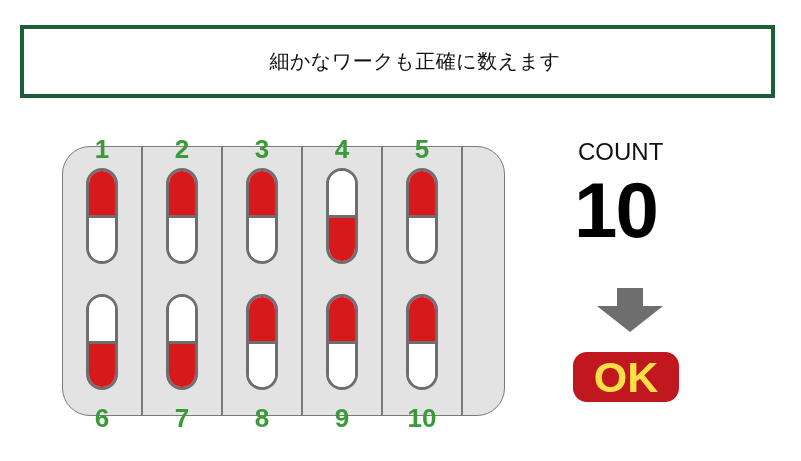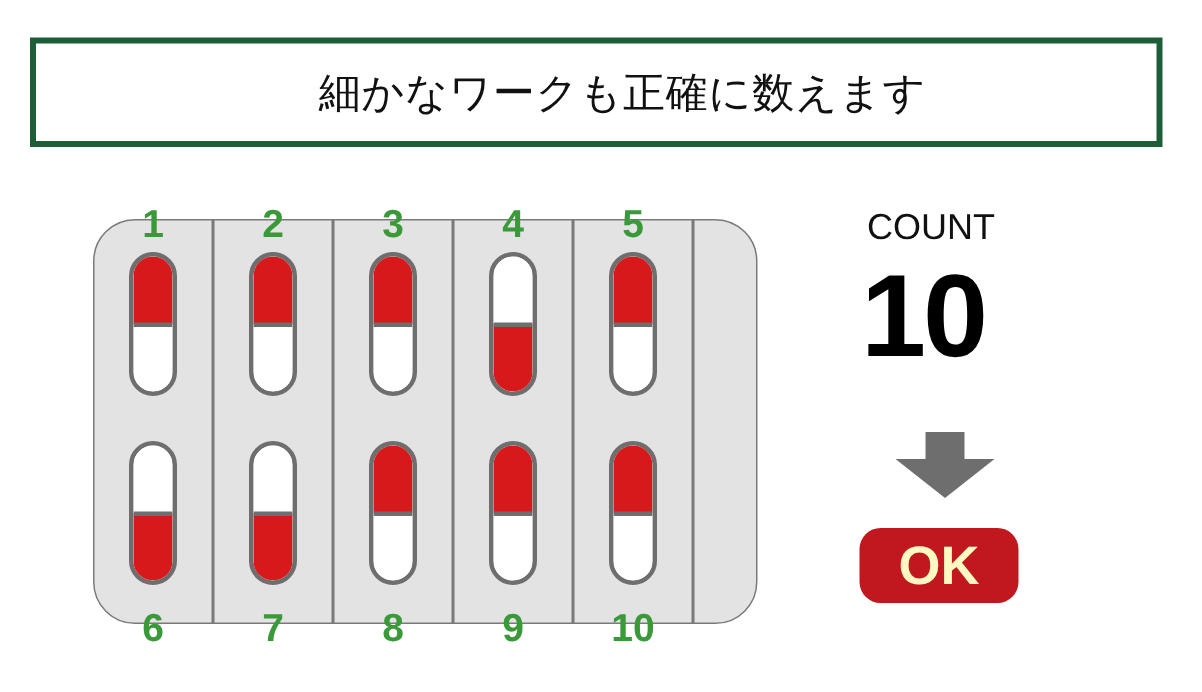--- a/index.html
+++ b/index.html
@@ -1,42 +1,42 @@
 <!DOCTYPE html>
 <html><head>
 <meta charset="utf-8">
 <style>
   html, body { margin:0; padding:0; }
   body { width:801px; height:461px; background:#ffffff; position:relative; overflow:hidden;
          font-family:"DejaVu Sans", sans-serif; }
   .banner { position:absolute; left:20px; top:25px; width:755px; height:73px;
             border:4px solid #1b5e37; box-sizing:border-box; background:#fff;
             display:flex; align-items:center; justify-content:center; }
-  .banner span { font-size:28px; color:#111; letter-spacing:0.5px;margin-left:35px; }
+  .banner span { font-size:20px; color:#111; letter-spacing:0.5px;margin-left:35px; }
   .tray { position:absolute; left:62px; top:146px; width:443px; height:270px;
           background:#e3e3e3; border:1.5px solid #7a7a7a; border-radius:28px; box-sizing:border-box; }
   .divider { position:absolute; top:146px; width:1.5px; height:270px; background:#7a7a7a; }
   .capsule { position:absolute; width:32px; height:96px; border:3.5px solid #6e6e6e;
              border-radius:18px; box-sizing:border-box; overflow:hidden; background:#fff; }
   .capsule .half { position:absolute; left:0; width:100%; height:50%; }
   .capsule .top { top:0; }
   .capsule .bot { bottom:0; }
   .capsule .mid { position:absolute; left:0; width:100%; top:calc(50% - 1.5px); height:3px; background:#6e6e6e; }
   .red { background:#d7191c; }
   .white { background:#ffffff; }
   .num { position:absolute; width:40px; text-align:center; font-family:"Liberation Sans", sans-serif;
          font-weight:bold; font-size:26px; color:#3a9a3a; line-height:26px; }
   .count-label { position:absolute; left:578px; top:138px; font-family:"Liberation Sans", sans-serif;
                  font-size:24px; color:#111; letter-spacing:0px; }
   .count-value { position:absolute; left:574px; top:170px; font-family:"Liberation Sans", sans-serif;
                  font-weight:bold; font-size:78px; color:#000; line-height:80px; letter-spacing:-2px; }
   .arrow { position:absolute; left:597px; top:288px; width:66px; height:44px; }
   .ok { position:absolute; left:573px; top:352px; width:106px; height:50px; background:#c1181f;
         border-radius:14px; display:flex; align-items:center; justify-content:center;
-        color:#fef9c3; font-family:"Liberation Sans", sans-serif; font-weight:bold; font-size:36px; }
+        color:#fde047; font-family:"Liberation Sans", sans-serif; font-weight:bold; font-size:43px; }
 </style>
 </head>
 <body>
 
 <div class="banner">
   <span>細かなワークも正確に数えます</span>
 </div>
 
 <div class="tray"></div>
 <div class="divider" style="left:141px"></div>

